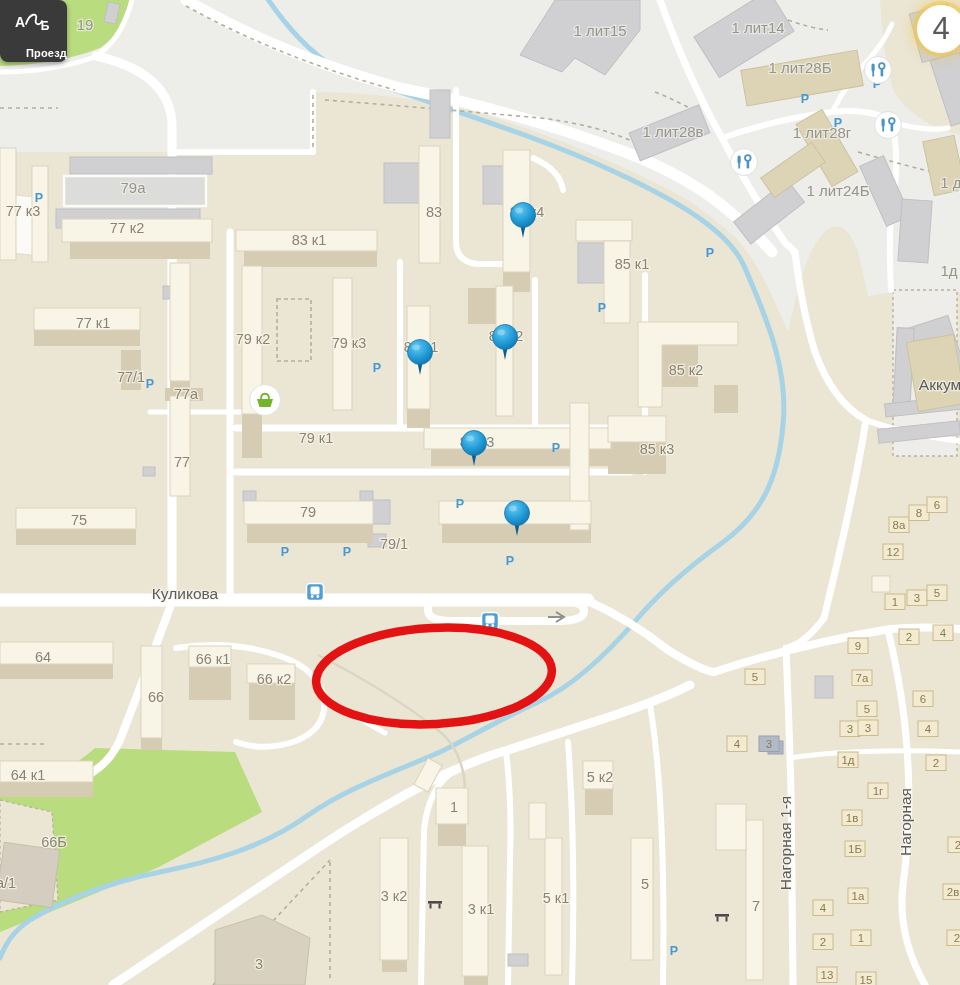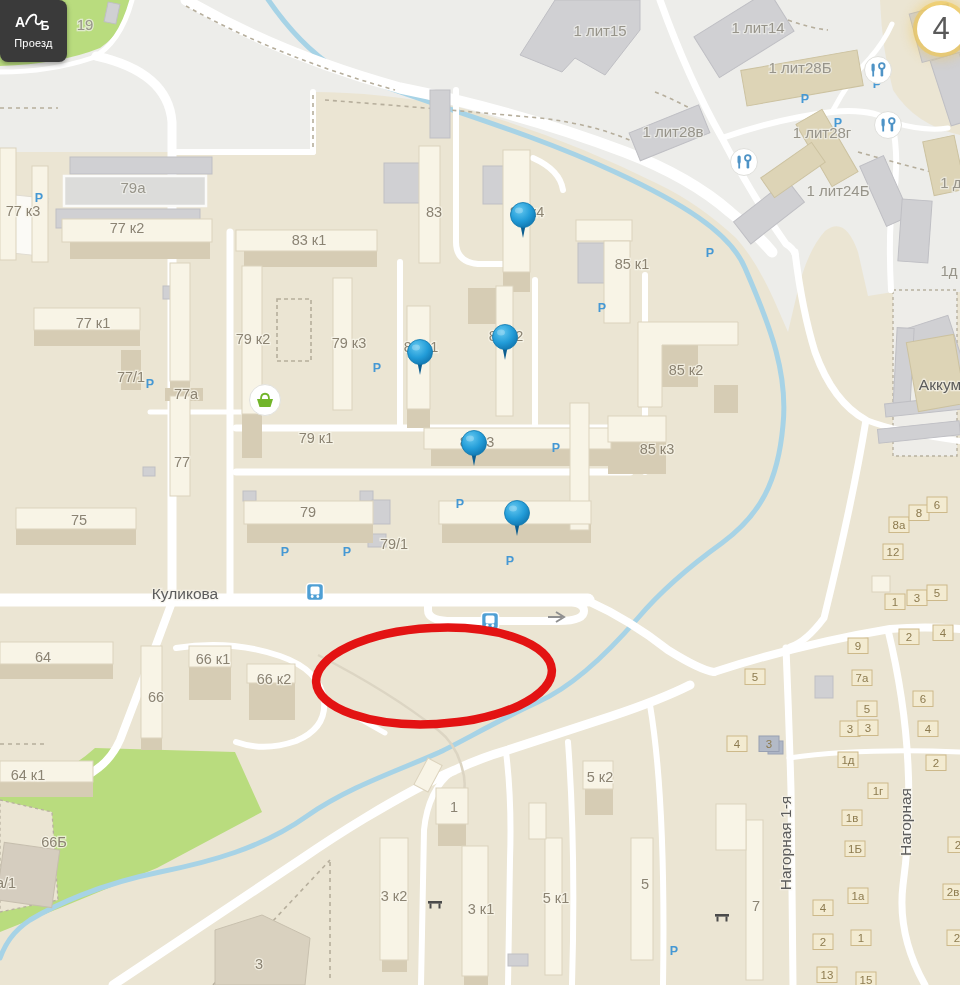--- a/index.html
+++ b/index.html
@@ -6,21 +6,21 @@
   .stage{position:relative;width:960px;height:985px;overflow:hidden;font-family:"Liberation Sans",sans-serif;}
   svg{display:block}
   svg text{font-family:"Liberation Sans","DejaVu Sans",sans-serif;}
   .res{fill:#8b8372;font-size:14.5px;text-anchor:middle;paint-order:stroke;stroke:rgba(248,245,235,.75);stroke-width:2.5px;}
   .ind{fill:#97948a;font-size:15px;text-anchor:middle;paint-order:stroke;stroke:rgba(240,239,235,.7);stroke-width:2.5px;}
   .street{fill:#5c5c5c;font-size:15.5px;text-anchor:middle;paint-order:stroke;stroke:rgba(245,242,232,.7);stroke-width:2.5px;}
   .house{fill:#8d7b4f;font-size:11.5px;text-anchor:middle;}
   .pk{fill:#4598d4;font-size:12.5px;font-weight:bold;text-anchor:middle;}
   .route-btn{position:absolute;left:0;top:0;width:67px;height:62px;background:#3a3a3a;border-radius:0 8px 8px 8px;
     box-shadow:0 2px 5px rgba(0,0,0,.35);color:#fff;text-align:center;cursor:pointer;z-index:5;}
-  .route-btn .lbl{font-size:11px;font-weight:normal;margin-top:1px;letter-spacing:.2px;}
+  .route-btn .lbl{font-size:11px;font-weight:bold;margin-top:11px;letter-spacing:.2px;text-align:right;}
   .stop-badge{position:absolute;left:917px;top:5px;width:48px;height:48px;background:#fff;border-radius:50%;
     box-shadow:0 0 0 4px rgba(240,198,79,.55),0 0 12px 6px rgba(240,198,79,.45);
     display:flex;align-items:center;justify-content:center;font-size:31px;color:#5a5a5a;z-index:5;cursor:pointer;}
 </style>
 </head>
 <body>
 
 <div class="stage">
 
 <svg width="960" height="985" viewBox="0 0 960 985" xmlns="http://www.w3.org/2000/svg">

